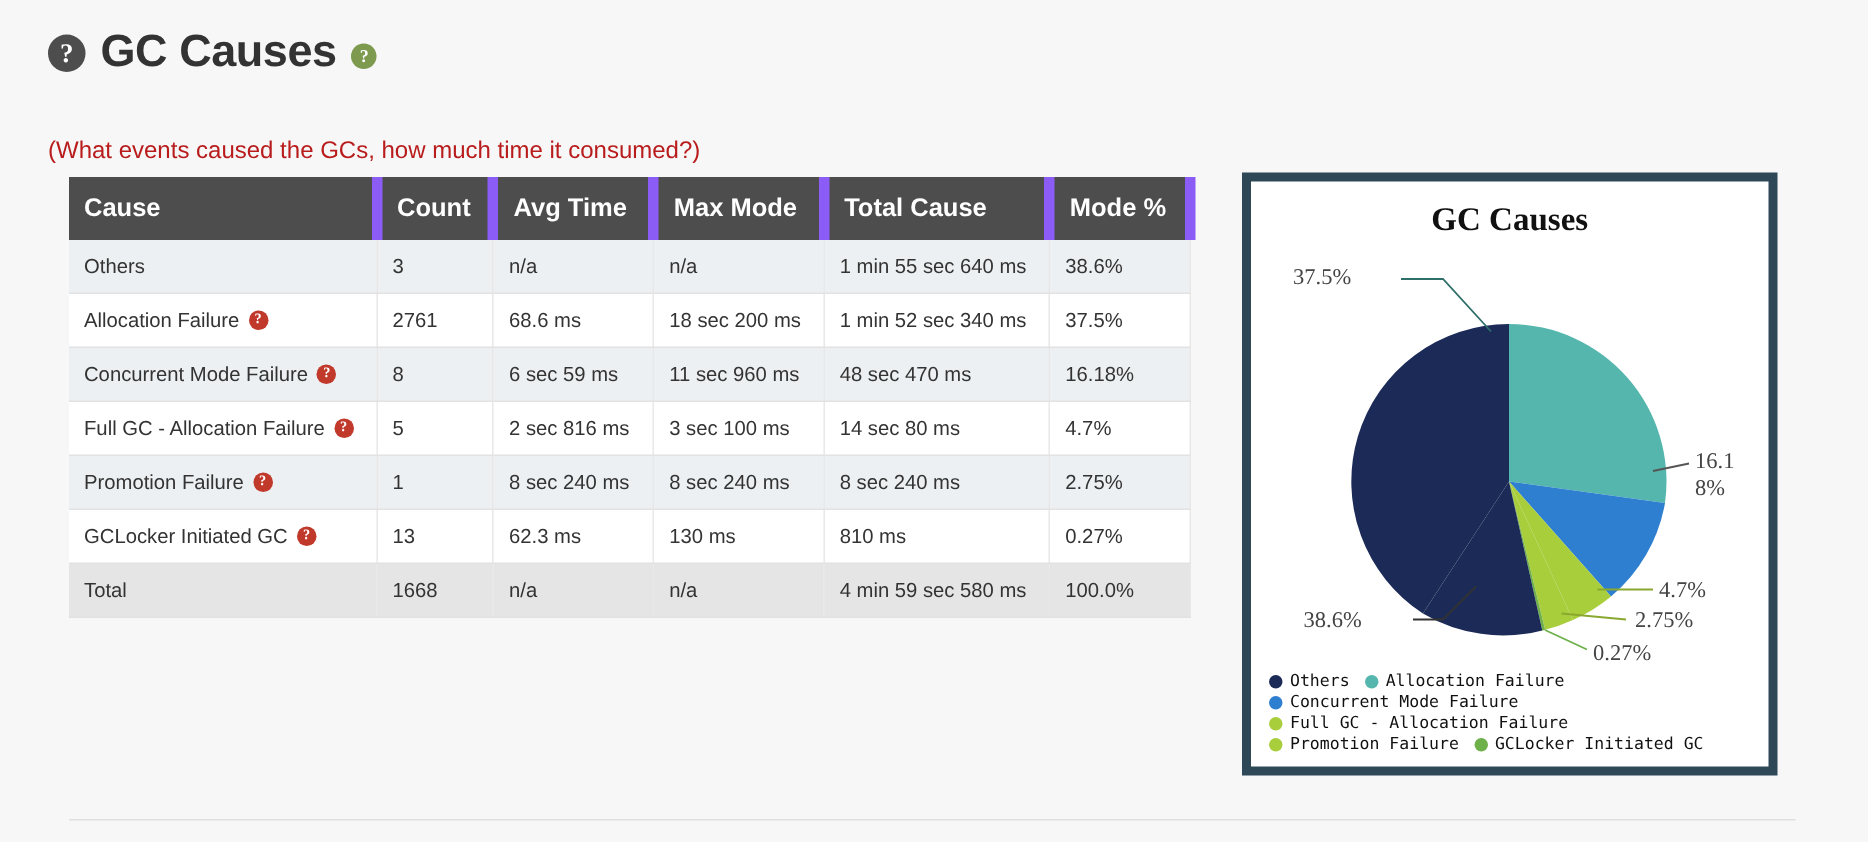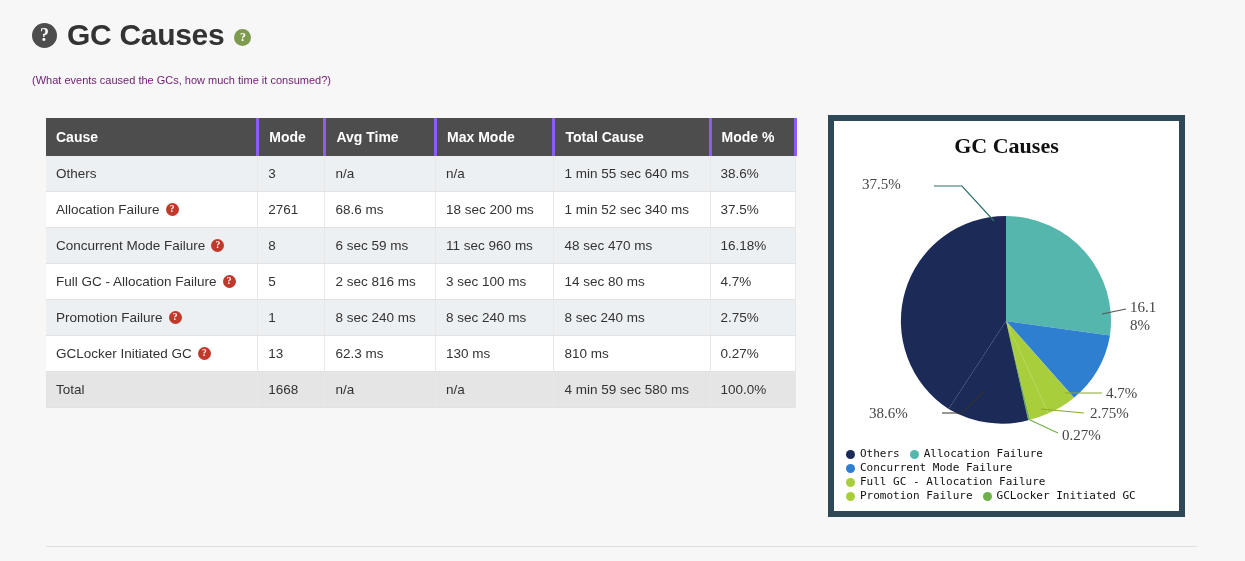--- a/index.html
+++ b/index.html
@@ -56,23 +56,23 @@
     color: #ffffff;
     font-size: 12px;
     font-weight: bold;
     font-family: "Liberation Serif", serif;
     line-height: 1;
     margin-top: 4px;
   }
   .subtitle {
     position: absolute;
     left: 32px;
-    top: 74px;
-    font-size: 11px;
-    color: #701a75;
+    top: 92px;
+    font-size: 16px;
+    color: #b91c1c;
   }
 
   
   .table-wrap {
     position: absolute;
     left: 46px;
     top: 118px;
     width: 751px;
   }
   table.gc-table {
@@ -80,22 +80,22 @@
     width: 751px;
     font-size: 13.5px;
     color: #333333;
   }
   table.gc-table thead th {
     background: #4d4d4d;
     color: #ffffff;
     text-align: left;
     font-weight: bold;
     padding: 11px 10px;
-    font-size: 14px;
-    border-right: 3px solid #8b5cf6;
+    font-size: 17px;
+    border-right: 7px solid #8b5cf6;
     white-space: nowrap;
   }
   table.gc-table tbody td {
     padding: 10px 10px;
     border-bottom: 1px solid #e2e2e2;
     border-right: 1px solid #e8e8e8;
     white-space: nowrap;
     vertical-align: middle;
   }
   table.gc-table tbody tr:nth-child(odd) td { background: #edf0f2; }
@@ -185,21 +185,21 @@
     <span class="page-title">GC Causes</span>
     <span class="help-small">?</span>
   </div>
   <div class="subtitle">(What events caused the GCs, how much time it consumed?)</div>
 
   <div class="table-wrap">
     <table class="gc-table">
       <thead>
         <tr>
           <th class="col-cause">Cause</th>
-          <th class="col-count">Mode</th>
+          <th class="col-count">Count</th>
           <th class="col-avg">Avg Time</th>
           <th class="col-max">Max Mode</th>
           <th class="col-total">Total Cause</th>
           <th class="col-pct">Mode %</th>
         </tr>
       </thead>
       <tbody>
         <tr>
           <td><span class="cause-cell">
                 <span>Others</span>

